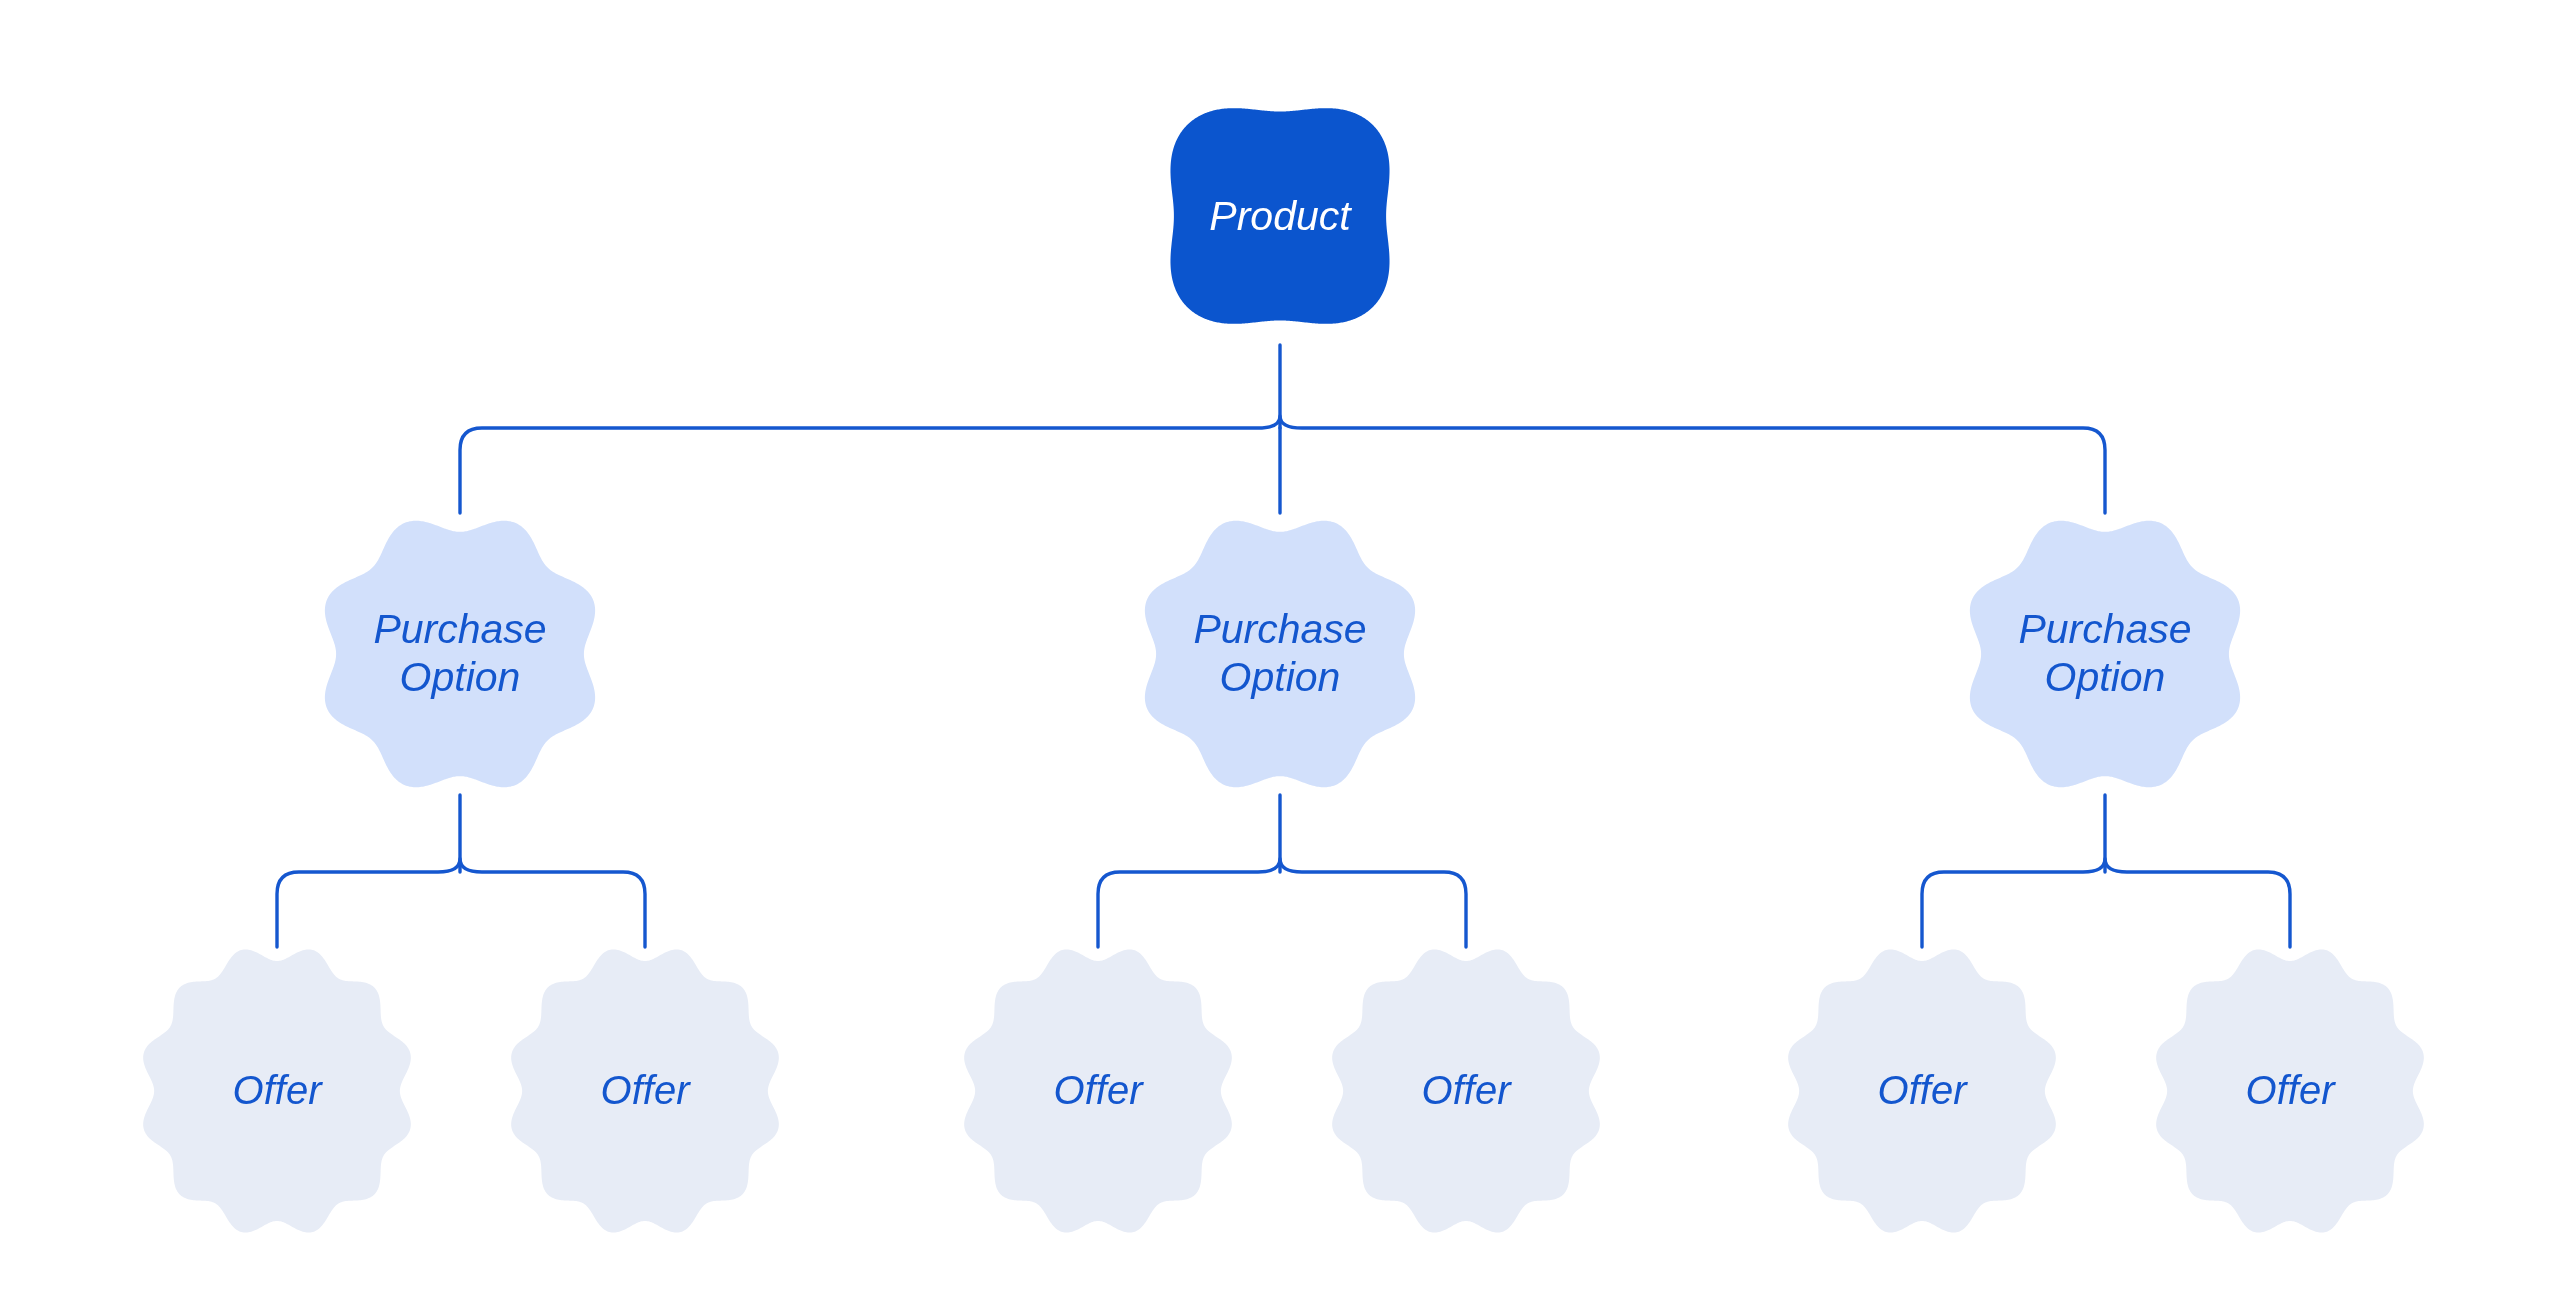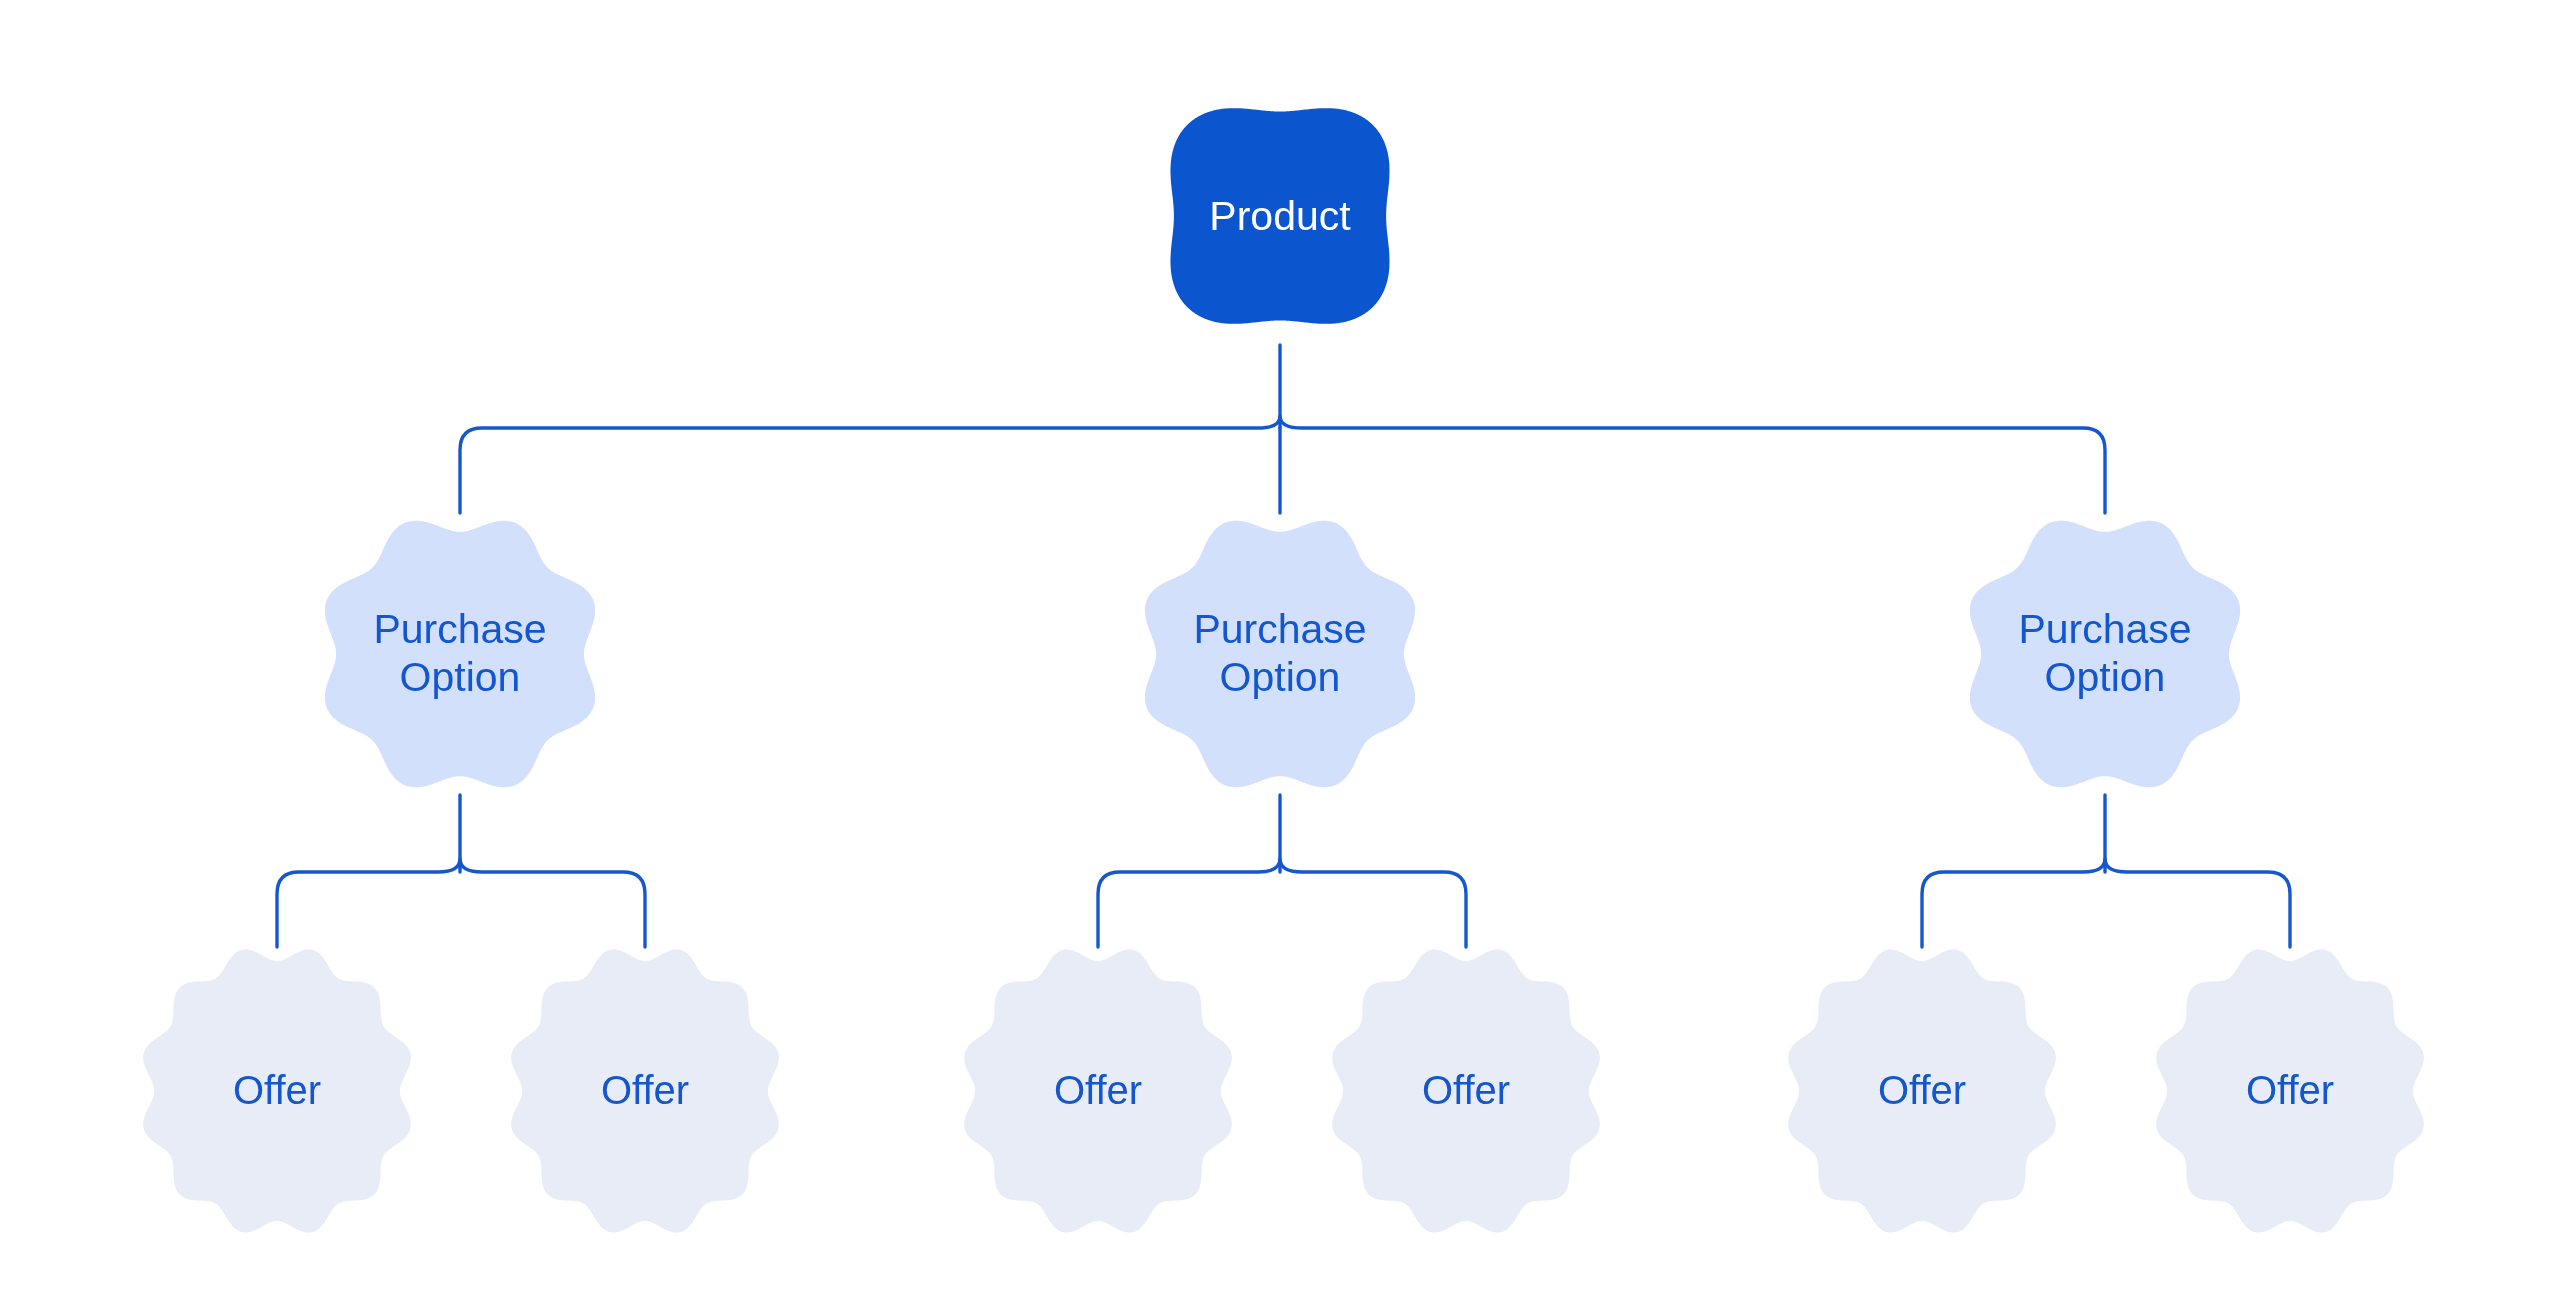--- a/index.html
+++ b/index.html
@@ -9,20 +9,21 @@
   }
   body {
     font-family: "Liberation Sans", sans-serif;
   }
   #canvas {
     position: relative;
     width: 2560px;
     height: 1312px;
     background: #ffffff;
     overflow: hidden;
+    font-style: italic;
   }
   #diagram-svg {
     position: absolute;
     top: 0;
     left: 0;
     width: 2560px;
     height: 1312px;
     display: block;
   }
   .node-label {

